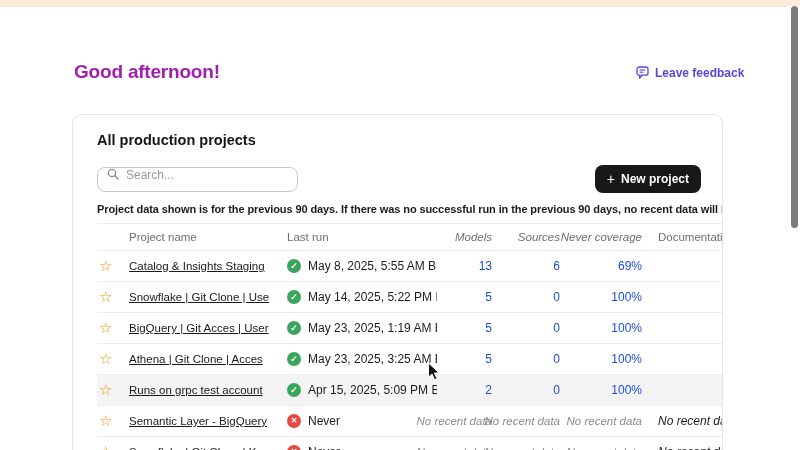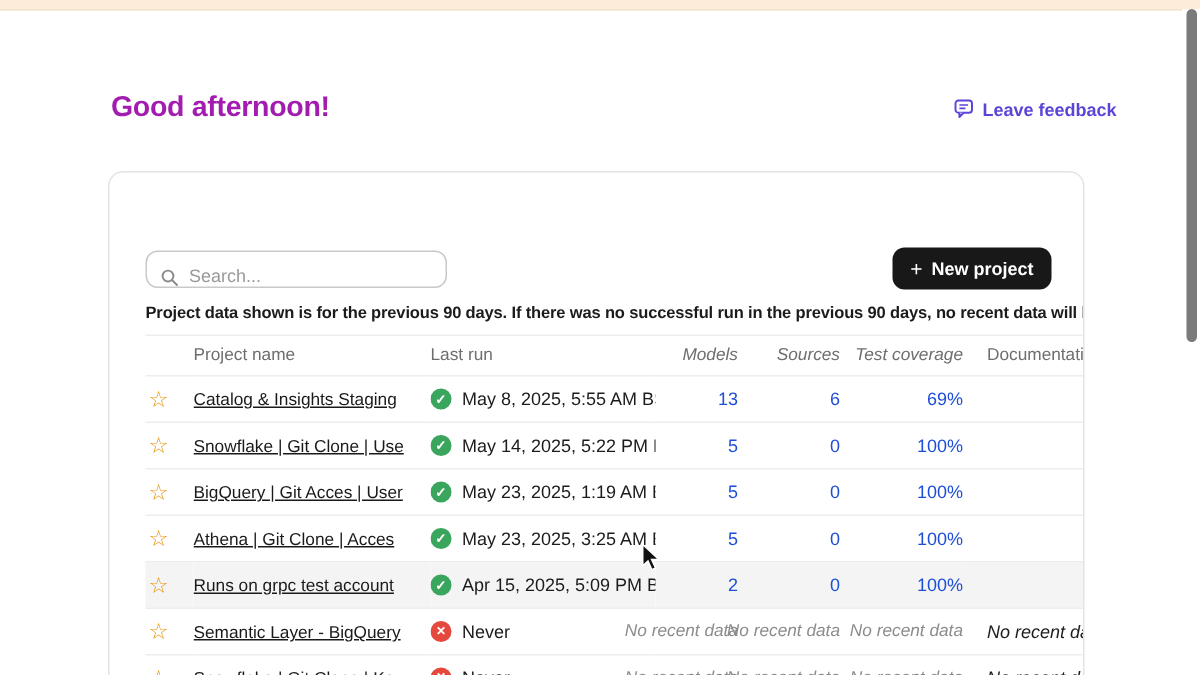--- a/index.html
+++ b/index.html
@@ -15,21 +15,21 @@
   .scroll-thumb{position:absolute;top:0;right:2px;width:7px;height:222px;background:#7b7b7b;border-radius:4px;}
   
   .greeting{position:absolute;left:74px;top:61px;font-size:19px;font-weight:700;color:#a21caf;letter-spacing:-0.2px;}
   .feedback{position:absolute;left:636px;top:66px;display:flex;align-items:flex-start;gap:6px;color:#5a46d6;font-size:12px;font-weight:600;cursor:pointer;}
   .feedback svg{display:block;}
   
   .card{position:absolute;left:72px;top:114px;width:651px;height:356px;box-sizing:border-box;
     background:#fff;border:1px solid #e4e4e4;border-radius:10px;overflow:hidden;}
   .card-title{position:absolute;left:24px;top:17px;font-size:14.5px;font-weight:700;color:#161616;}
   .search{position:absolute;left:24px;top:52px;width:201px;height:25px;box-sizing:border-box;
-    border:1px solid #c9c9c9;border-radius:8px;display:flex;align-items:flex-end;gap:7px;padding:0 9px;background:#fff;}
+    border:1px solid #c9c9c9;border-radius:8px;display:flex;align-items:flex-start;gap:7px;padding:0 9px;background:#fff;}
   .search input{border:none;outline:none;flex:1;font-family:"Liberation Sans",sans-serif;font-size:12px;color:#333;background:transparent;padding:0;}
   .search input::placeholder{color:#9a9a9a;}
   .btn-new{position:absolute;top:50px;right:21px;height:28px;display:flex;align-items:center;gap:6px;
     background:#181818;color:#fff;border:none;border-radius:8px;padding:0 12px;font-family:"Liberation Sans",sans-serif;
     font-size:12px;font-weight:600;cursor:pointer;}
   .btn-new .plus{font-size:14px;font-weight:400;line-height:1;}
   .notice{position:absolute;left:24px;top:88px;font-size:11px;font-weight:700;color:#1b1b1b;white-space:nowrap;letter-spacing:-0.1px;}
   
   .tbl-wrap{position:absolute;left:24px;top:108px;width:705px;}
   table{border-collapse:collapse;table-layout:fixed;width:705px;}
@@ -75,20 +75,21 @@
   <svg width="13" height="13" viewBox="0 0 13 13" fill="none">
     <rect x="1" y="1" width="11" height="8.2" rx="2" stroke="#5a46d6" stroke-width="1.3"></rect>
     <path d="M3.6 9.2 L3.6 12 L6.4 9.2" fill="#fff" stroke="#5a46d6" stroke-width="1.3" stroke-linejoin="round"></path>
     <line x1="3.6" y1="4" x2="9.4" y2="4" stroke="#5a46d6" stroke-width="1.1"></line>
     <line x1="3.6" y1="6.2" x2="7.6" y2="6.2" stroke="#5a46d6" stroke-width="1.1"></line>
   </svg>
   <span>Leave feedback</span>
 </div>
 
 <div class="card">
+  <div class="card-title">All production projects</div>
 
   <div class="search">
     <svg width="12" height="12" viewBox="0 0 12 12" fill="none">
       <circle cx="5" cy="5" r="3.6" stroke="#8a8a8a" stroke-width="1.3"></circle>
       <line x1="7.8" y1="7.8" x2="11" y2="11" stroke="#8a8a8a" stroke-width="1.3" stroke-linecap="round"></line>
     </svg>
     <input type="text" value="" placeholder="Search..." style="">
   </div>
 
   <button class="btn-new">
@@ -109,21 +110,21 @@
           <col class="w-tc">
           <col class="w-doc">
       </colgroup>
       <thead>
         <tr>
           <th class="c-star"></th>
           <th>Project name</th>
           <th>Last run</th>
           <th class="right">Models</th>
           <th class="right">Sources</th>
-          <th class="right">Test coverage</th>
+          <th class="right">Never coverage</th>
           <th class="c-doc">Documentation coverage</th>
         </tr>
       </thead>
       <tbody>
           <tr class="success">
     <td class="c-star">
       <button class="star-btn">
         <span class="star">☆</span>
       </button>
     </td>

